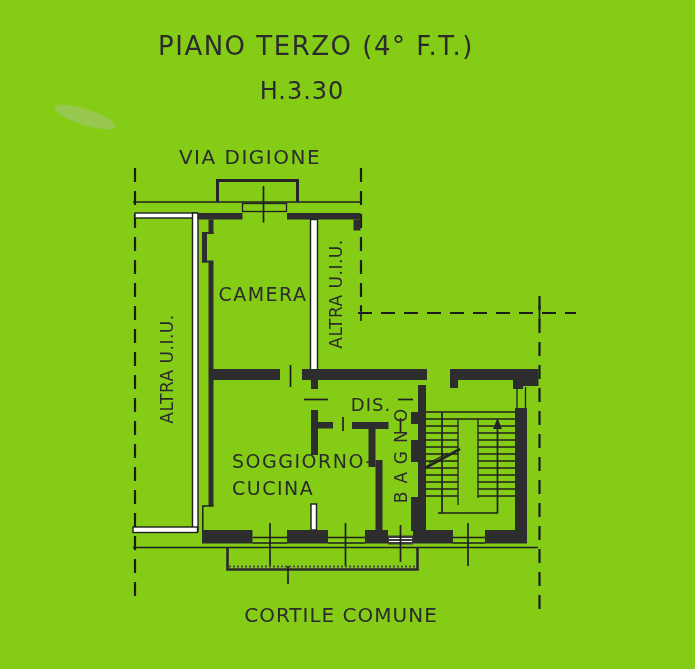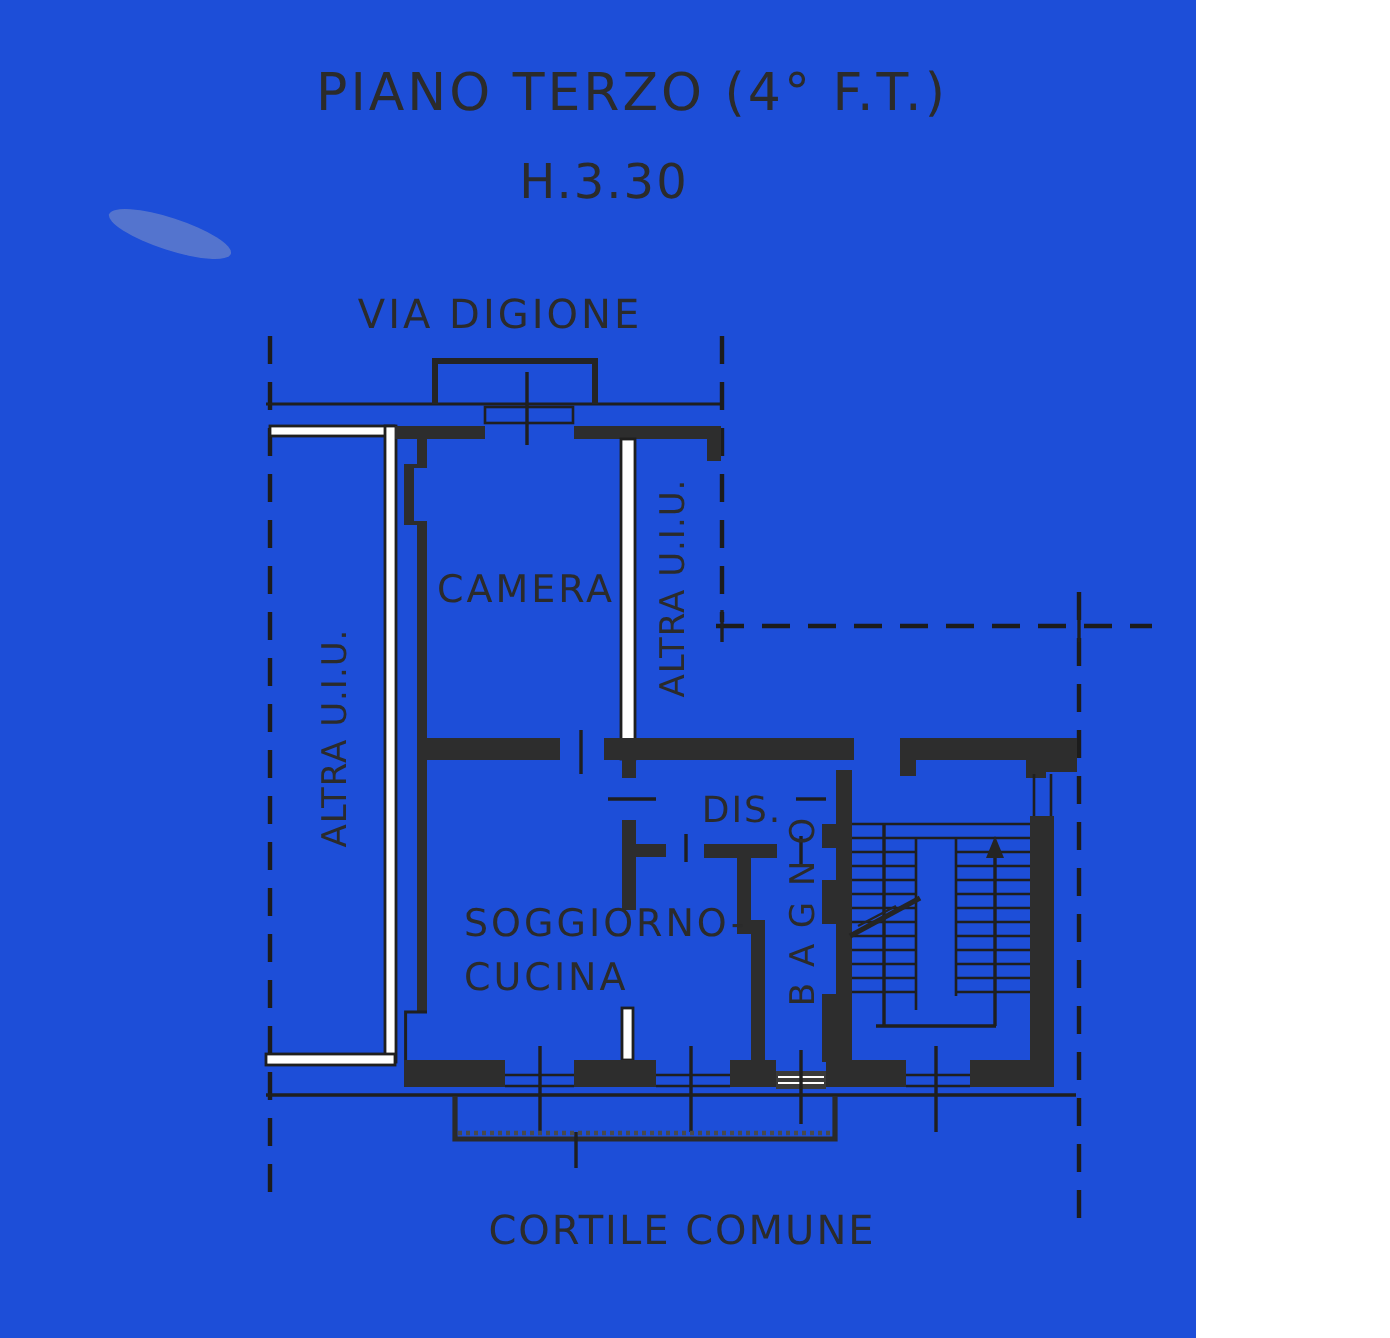--- a/index.html
+++ b/index.html
@@ -1,16 +1,16 @@
 <!DOCTYPE html>
 <html><head>
 <meta charset="utf-8">
 <style>
   html,body{margin:0;padding:0;background:#ffffff;}
-  #stage{position:relative;width:598px;height:669px;background:#1d4ed8;overflow:hidden;
+  #stage{position:relative;width:695px;height:669px;background:#84cc16;overflow:hidden;
          font-family:"DejaVu Sans", sans-serif;}
   svg{position:absolute;left:0;top:0;}
   text{fill:#2b2b2b;font-family:"DejaVu Sans", sans-serif;}
   .t-title{font-size:26px;letter-spacing:1.5px;}
   .t-sub{font-size:24px;letter-spacing:1px;}
   .t-street{font-size:20px;letter-spacing:1.5px;}
   .t-cortile{font-size:20px;letter-spacing:1px;}
   .t-room{font-size:19px;letter-spacing:1.5px;}
   .t-dis{font-size:18px;letter-spacing:1px;}
   .t-vert{font-size:17px;letter-spacing:0.5px;}

